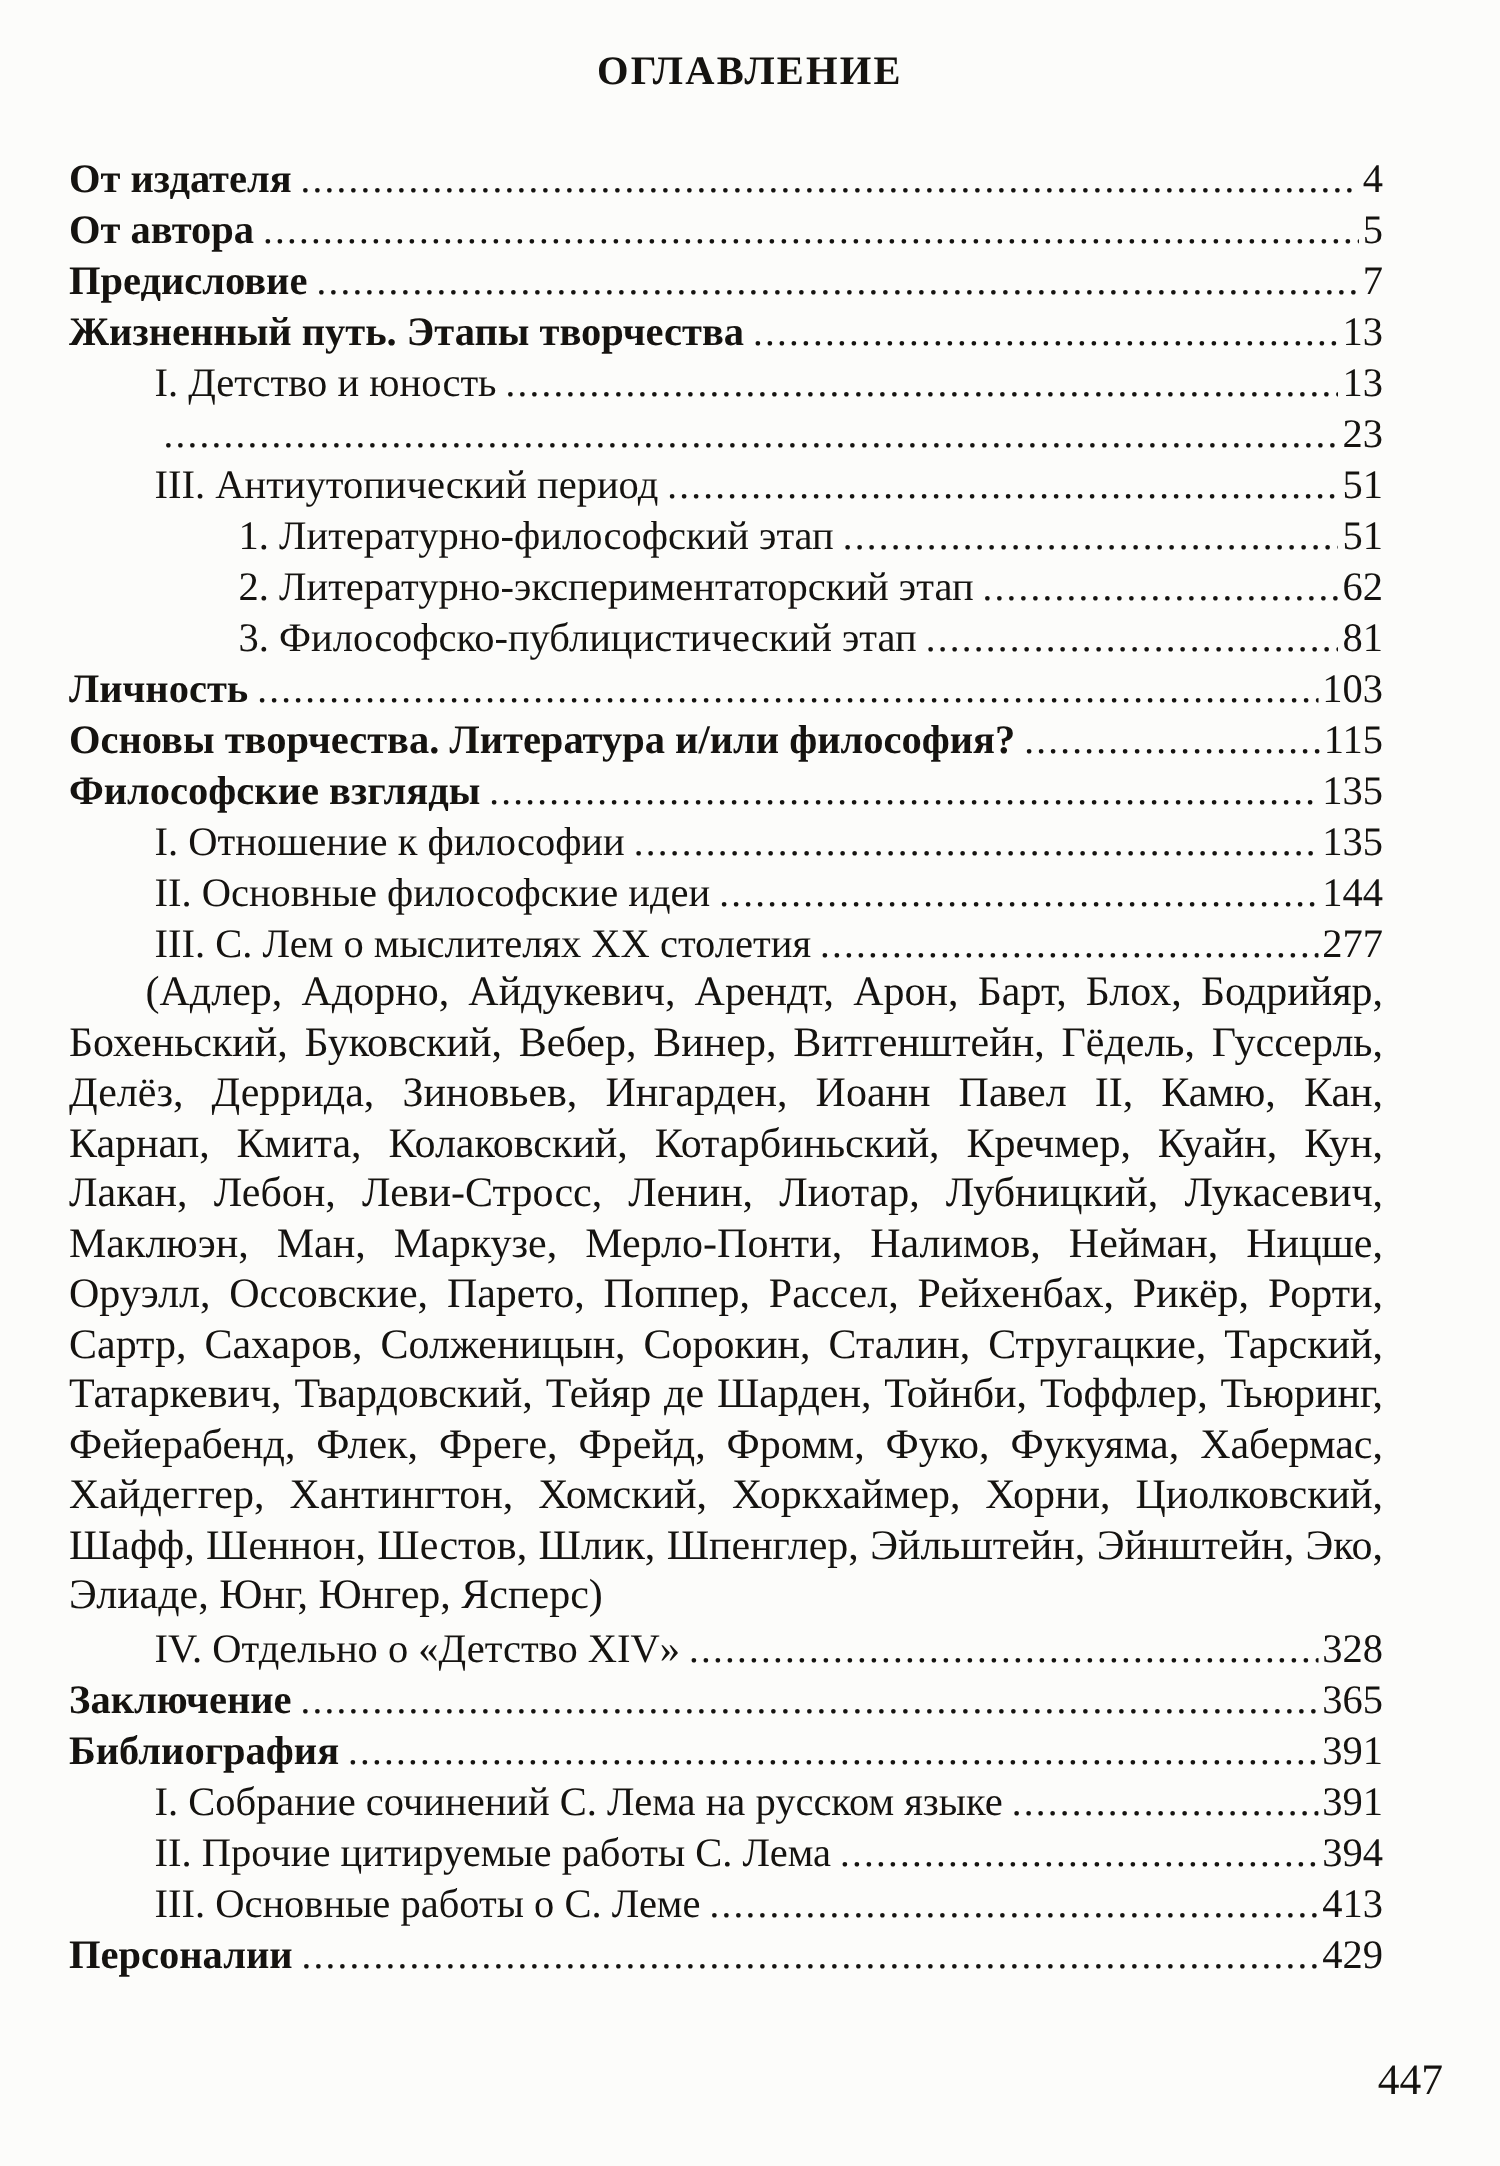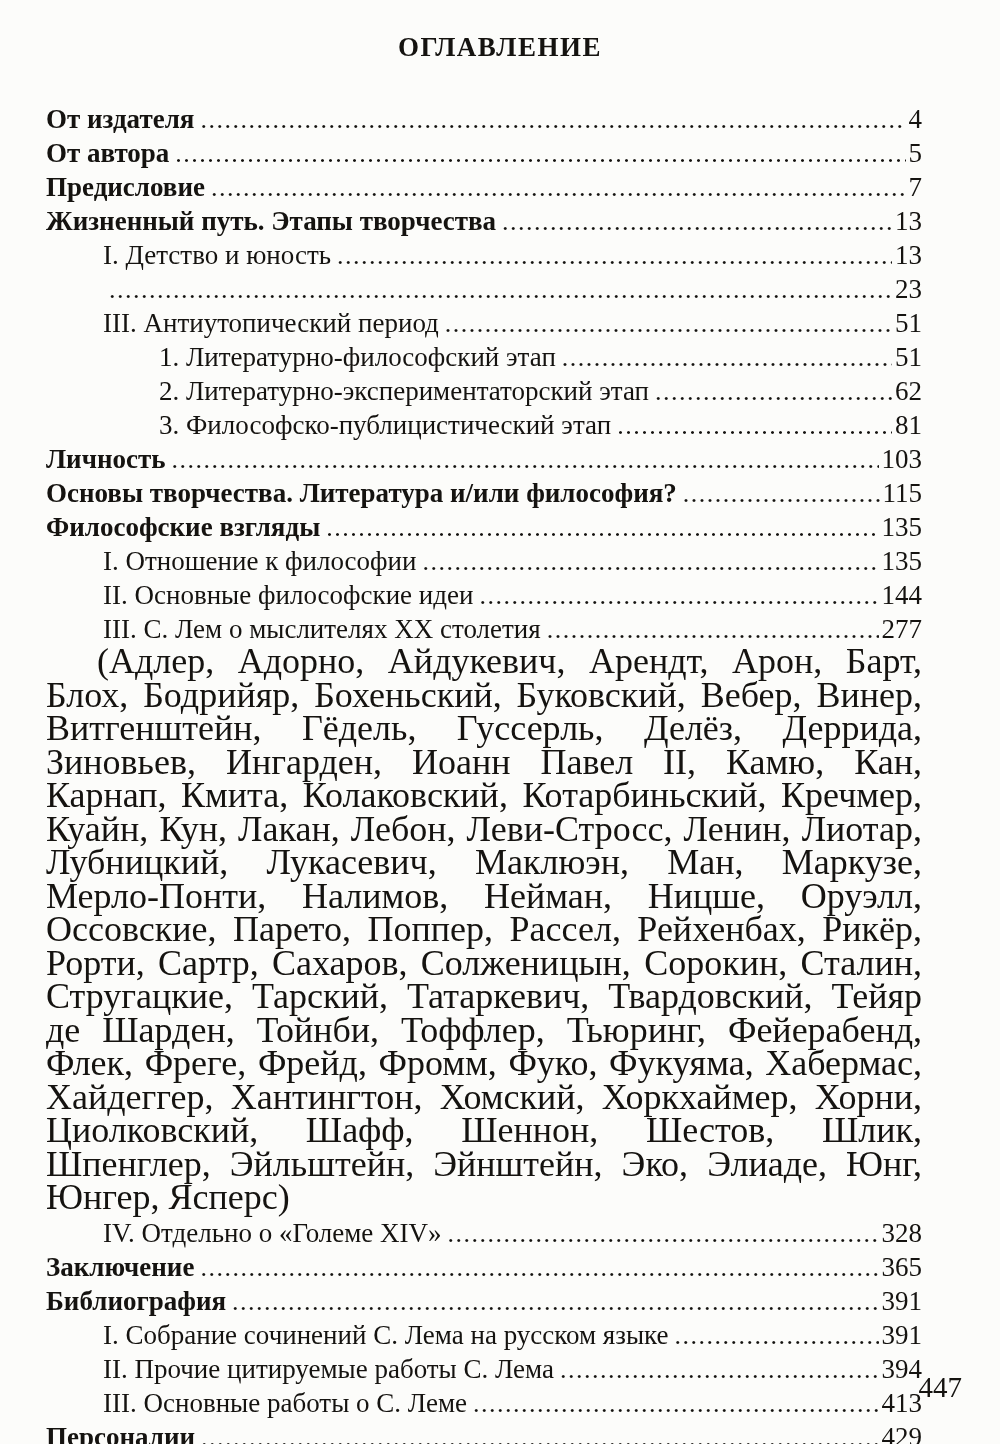--- a/index.html
+++ b/index.html
@@ -59,21 +59,21 @@
     font-size: 26px;
   }
   .num {
     flex: 0 0 auto;
     font-weight: 400;
     text-align: right;
   }
   .names {
     margin: 0;
     padding: 0;
-    font-size: 36px;
+    font-size: 28px;
     line-height: 33.5px;
     text-align: justify;
     text-indent: 51px;
     white-space: normal;
   }
   .footer-folio {
     position: absolute;
     top: 1337px;
     left: 0;
     right: 38px;
@@ -166,21 +166,21 @@
     </div>
     <div class="row lvl1">
       <span class="lbl">III. С. Лем о мыслителях XX столетия</span>
       <span class="dots"></span>
       <span class="num">277</span>
     </div>
 
     <p class="names">(Адлер, Адорно, Айдукевич, Арендт, Арон, Барт, Блох, Бодрийяр, Бохеньский, Буковский, Вебер, Винер, Витгенштейн, Гёдель, Гуссерль, Делёз, Деррида, Зиновьев, Ингарден, Иоанн Павел II, Камю, Кан, Карнап, Кмита, Колаковский, Котарбиньский, Кречмер, Куайн, Кун, Лакан, Лебон, Леви-Стросс, Ленин, Лиотар, Лубницкий, Лукасевич, Маклюэн, Ман, Маркузе, Мерло-Понти, Налимов, Нейман, Ницше, Оруэлл, Оссовские, Парето, Поппер, Рассел, Рейхенбах, Рикёр, Рорти, Сартр, Сахаров, Солженицын, Сорокин, Сталин, Стругацкие, Тарский, Татаркевич, Твардовский, Тейяр де Шарден, Тойнби, Тоффлер, Тьюринг, Фейерабенд, Флек, Фреге, Фрейд, Фромм, Фуко, Фукуяма, Хабермас, Хайдеггер, Хантингтон, Хомский, Хоркхаймер, Хорни, Циолковский, Шафф, Шеннон, Шестов, Шлик, Шпенглер, Эйльштейн, Эйнштейн, Эко, Элиаде, Юнг, Юнгер, Ясперс)</p>
 
     <div class="row lvl1">
-      <span class="lbl">IV. Отдельно о «Големе XIV»</span>
+      <span class="lbl">IV. Отдельно о «Детство XIV»</span>
       <span class="dots"></span>
       <span class="num">328</span>
     </div>
     <div class="row bold lvl0">
       <span class="lbl">Заключение</span>
       <span class="dots"></span>
       <span class="num">365</span>
     </div>
     <div class="row bold lvl0">
       <span class="lbl">Библиография</span>

